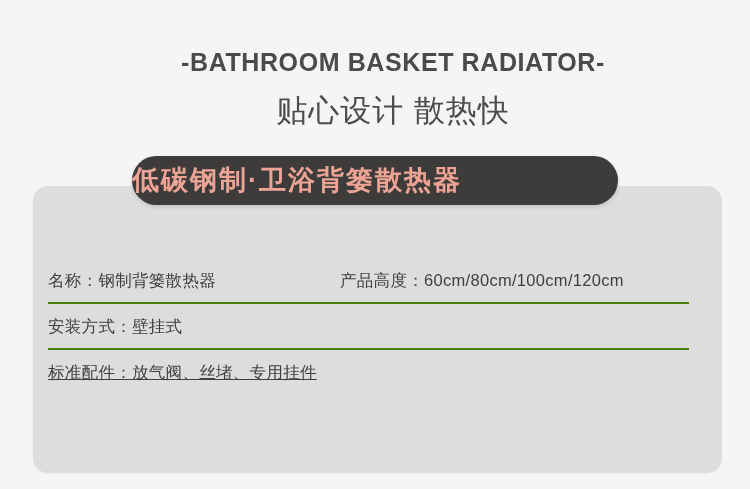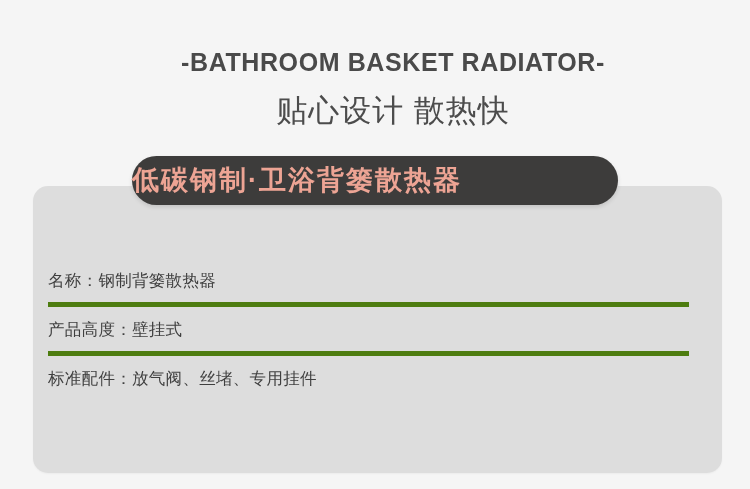--- a/index.html
+++ b/index.html
@@ -91,21 +91,21 @@
     position: absolute;
     left: 48px;
     top: 258px;
     width: 641px;
   }
 
   .spec-row {
     display: flex;
     align-items: center;
     height: 44px;
-    border-bottom: 5px solid #4d7c0f;
+    border-bottom: 2px solid #4d7c0f;
   }
 
   .spec-row.last {
     border-bottom: none;
   }
 
   .spec-cell {
     font-size: 16.5px;
     color: #3f3f3f;
     line-height: 1;
@@ -117,20 +117,21 @@
     width: 292px;
     flex: 0 0 292px;
   }
 
   .spec-cell.right {
     flex: 1 1 auto;
   }
 
   .spec-cell.full {
     width: 100%;
+    text-decoration: underline;
   }
 </style>
 </head>
 <body>
 
 <div class="page">
 
   <div class="header">
     <div class="eyebrow">-BATHROOM BASKET RADIATOR-</div>
     <div class="subtitle">贴心设计 散热快</div>
@@ -139,25 +140,26 @@
   <div class="panel"></div>
 
   <div class="pill">
     <span class="pill-text">低碳钢制·卫浴背篓散热器</span>
   </div>
 
   <div class="spec-table">
 
     <div class="spec-row">
       <div class="spec-cell left">名称：钢制背篓散热器</div>
+      <div class="spec-cell right">产品高度：60cm/80cm/100cm/120cm</div>
     </div>
 
 
     <div class="spec-row">
-      <div class="spec-cell left">产品高度：壁挂式</div>
+      <div class="spec-cell left">安装方式：壁挂式</div>
     </div>
 
     <div class="spec-row last">
       <div class="spec-cell full">标准配件：放气阀、丝堵、专用挂件</div>
     </div>
 
   </div>
 
 </div>
 

